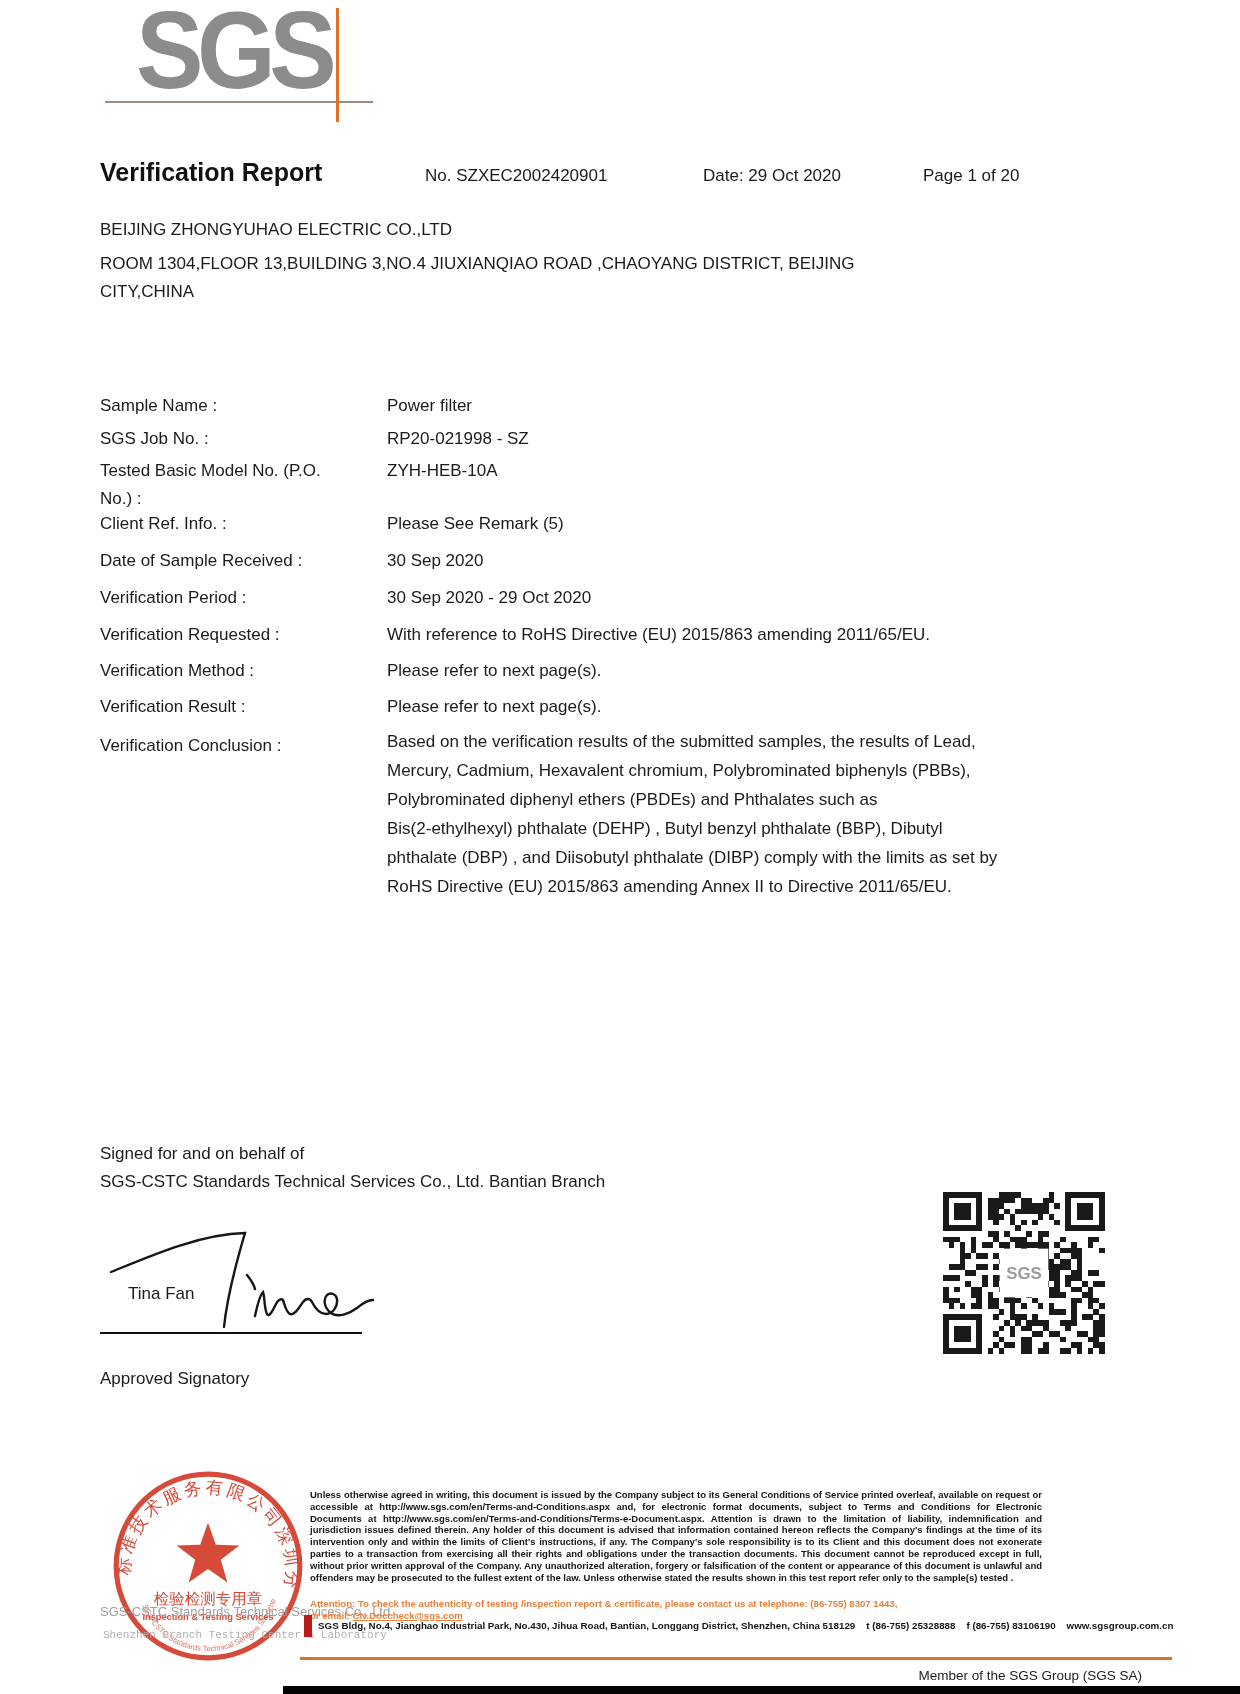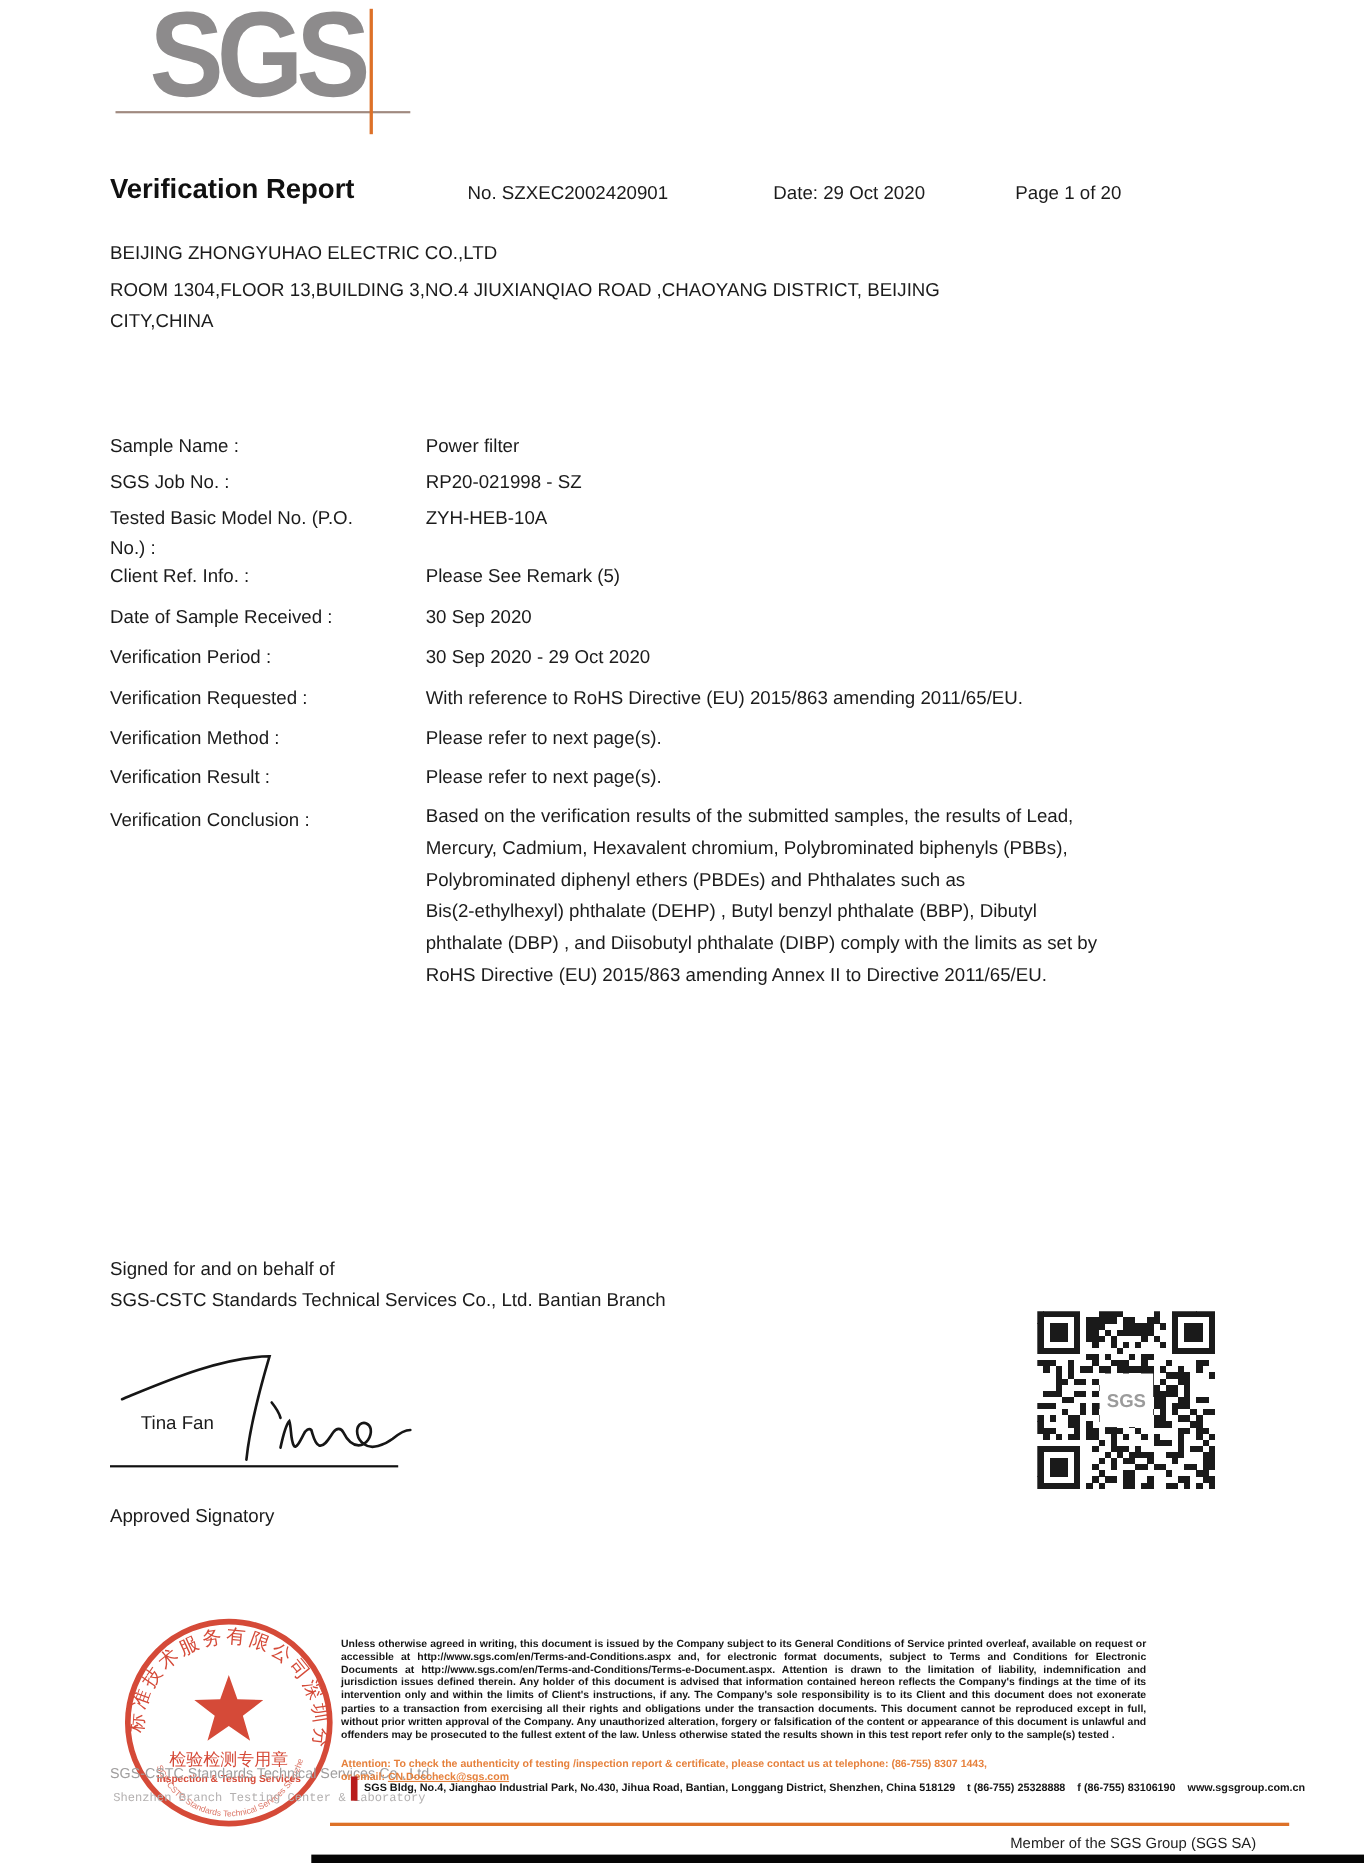--- a/index.html
+++ b/index.html
@@ -33,21 +33,21 @@
   
   .qr{left:943px;top:1192px;}
   
   .stamp{left:110px;top:1468px;opacity:.92;}
   .co-gray1{left:100px;top:1604px;font-size:13px;color:#a09e9e;white-space:nowrap;}
   .co-gray2{left:103px;top:1629px;font-size:11px;color:#b3b0b0;white-space:nowrap;font-family:Liberation Mono, monospace;}
   
   .disclaimer{left:310px;top:1489px;width:732px;font-size:9.5px;line-height:11.8px;font-weight:600;color:#161616;text-align:justify;}
   .attn{left:310px;width:760px;font-size:9.6px;font-weight:700;color:#e6813c;}
   .attn .em{text-decoration:underline;}
-  .addrblock{left:319px;top:1615px;border-left:6px solid #b91c1c;padding-left:6px;}
+  .addrblock{left:304px;top:1615px;border-left:8px solid #b91c1c;padding-left:6px;}
   .addrline{font-size:9.8px;font-weight:600;color:#141414;line-height:22px;white-space:pre;}
   .bottom-orange{left:300px;top:1657px;width:872px;height:3px;background:#dd7128;}
   .member{left:830px;top:1668px;width:312px;text-align:right;font-size:13.5px;color:#1d1d1d;}
   .bottom-black{left:283px;top:1686px;width:957px;height:8px;background:#050505;}
 </style>
 </head>
 <body>
 
 <div id="page">
 

